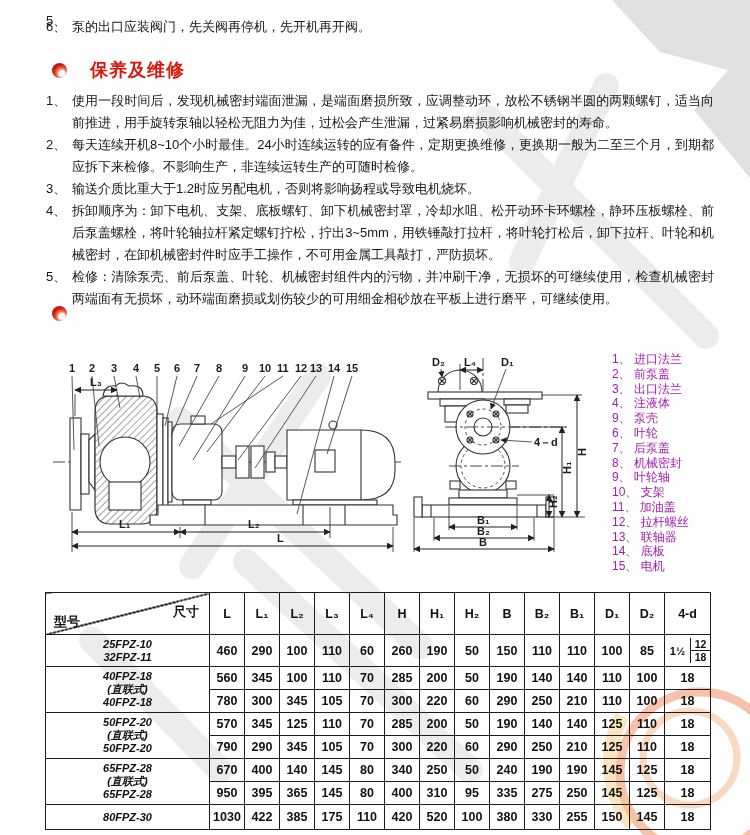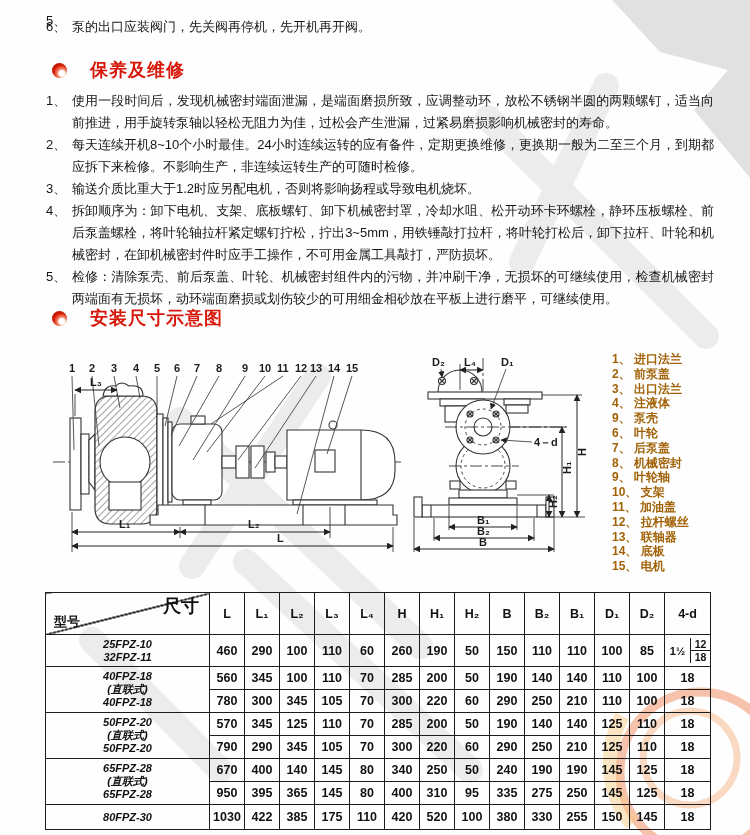--- a/index.html
+++ b/index.html
@@ -16,21 +16,21 @@
   #intro .titem{margin-bottom:6px;}
   #maint{top:90px;}
 
   .shead{position:absolute;left:52px;z-index:1;display:flex;align-items:center;gap:23px;}
   .ball{width:15px;height:15px;border-radius:50%;display:inline-block;
         background:radial-gradient(circle at 66% 70%, #ffffff 0 19%, #ef7b60 34%, #d51b03 58%, #970d00 100%);}
   .stitle{font-size:18px;font-weight:700;color:#d8170b;letter-spacing:1px;}
 
   
   #parts{left:612px;top:352px;width:135px;}
-  .part{font-size:12px;font-weight:700;line-height:14.8px;white-space:nowrap;color:#a16207;}
+  .part{font-size:12px;font-weight:400;line-height:14.8px;white-space:nowrap;color:#a21caf;}
 
   
   #diagram{left:45px;top:350px;}
   #diagram text{font-family:"Liberation Sans","DejaVu Sans",sans-serif;fill:#1d1d1d;}
   .ln{stroke:#333;stroke-width:1.1;fill:none;}
   .fw{stroke:#333;stroke-width:1.1;fill:#fff;}
   .cl{stroke:#444;stroke-width:.9;}
   .cdash{stroke:#333;stroke-width:.9;fill:none;stroke-dasharray:12 3 3 3;}
   .ddash{stroke:#333;stroke-width:.9;fill:none;stroke-dasharray:3 3;}
   .dim{stroke:#222;stroke-width:1;fill:none;}
@@ -39,21 +39,21 @@
   .cnum{font-size:11px;font-weight:700;}
 
   
   #dim-table{position:absolute;left:45px;top:592px;z-index:1;border-collapse:collapse;table-layout:fixed;
              background:transparent;}
   #dim-table th,#dim-table td{border:1.5px solid #1c1c1c;text-align:center;vertical-align:middle;
              padding:0;font-size:12.5px;font-weight:700;color:#101010;overflow:hidden;}
   #dim-table thead tr{height:42px;}
   #dim-table .corner{position:relative;
       background:linear-gradient(to bottom right, transparent calc(50% - 0.8px), #1c1c1c calc(50% - 0.8px) calc(50% + 0.8px), transparent calc(50% + 0.8px));}
-  .corner .c-top{position:absolute;right:10px;top:1px;font-size:18px;}
+  .corner .c-top{position:absolute;right:10px;top:10px;font-size:13px;}
   .corner .c-bot{position:absolute;left:8px;bottom:3px;font-size:13px;}
   #dim-table .model{font-size:11px;line-height:13px;font-weight:700;font-style:italic;}
   .fourd{display:flex;height:100%;align-items:stretch;}
   .fourd .pre{flex:1;display:flex;align-items:center;justify-content:center;font-size:11px;}
   .fourd .stack{width:19px;border-left:1.4px solid #1c1c1c;display:flex;flex-direction:column;}
   .fourd .stack i{flex:1;font-style:normal;font-size:10.5px;display:flex;align-items:center;justify-content:center;}
   .fourd .stack i:first-child{border-bottom:1.4px solid #1c1c1c;}
 </style>
 </head>
 <body>
@@ -110,21 +110,20 @@
     <span class="txt">拆卸顺序为：卸下电机、支架、底板螺钉、卸下机械密封罩，冷却水咀、松开动环卡环螺栓，静环压板螺栓、前后泵盖螺栓，将叶轮轴拉杆紧定螺钉拧松，拧出3~5mm，用铁锤敲打拉杆，将叶轮打松后，卸下拉杆、叶轮和机械密封，在卸机械密封件时应手工操作，不可用金属工具敲打，严防损坏。</span>
   </div>
   <div class="titem">
     <span class="num">5、</span>
     <span class="txt">检修：清除泵壳、前后泵盖、叶轮、机械密封组件内的污物，并冲刷干净，无损坏的可继续使用，检查机械密封两端面有无损坏，动环端面磨损或划伤较少的可用细金相砂放在平板上进行磨平，可继续使用。</span>
   </div>
 </div>
 
 <div class="shead" style="top:306px">
   <span class="ball"></span>
-  <span class="stitle">安装尺寸示意图</span>
 </div>
 
 <svg id="diagram" class="layer" width="560" height="240" viewBox="0 0 560 240">
   <defs>
     <pattern id="hat" patternUnits="userSpaceOnUse" width="5" height="5" patternTransform="rotate(45)">
       <rect width="5" height="5" fill="#fff"></rect>
       <line x1="0" y1="0" x2="0" y2="5" stroke="#666" stroke-width="1.2"></line>
     </pattern>
     <marker id="arr" viewBox="0 0 10 10" refX="9" refY="5" markerWidth="7" markerHeight="7" orient="auto-start-reverse">
       <path d="M0,0 L10,5 L0,10 z" fill="#222"></path>

